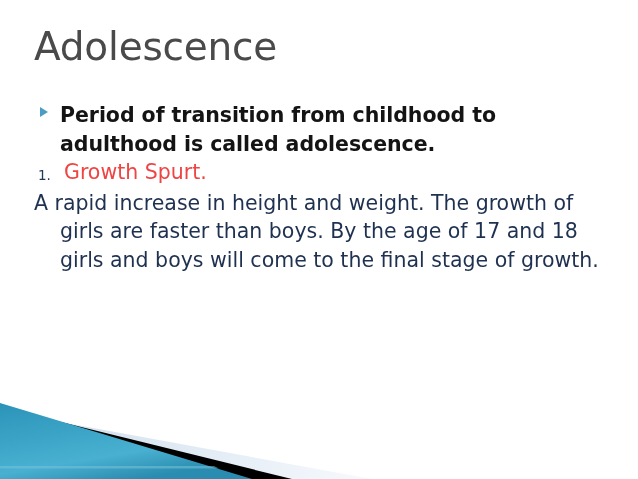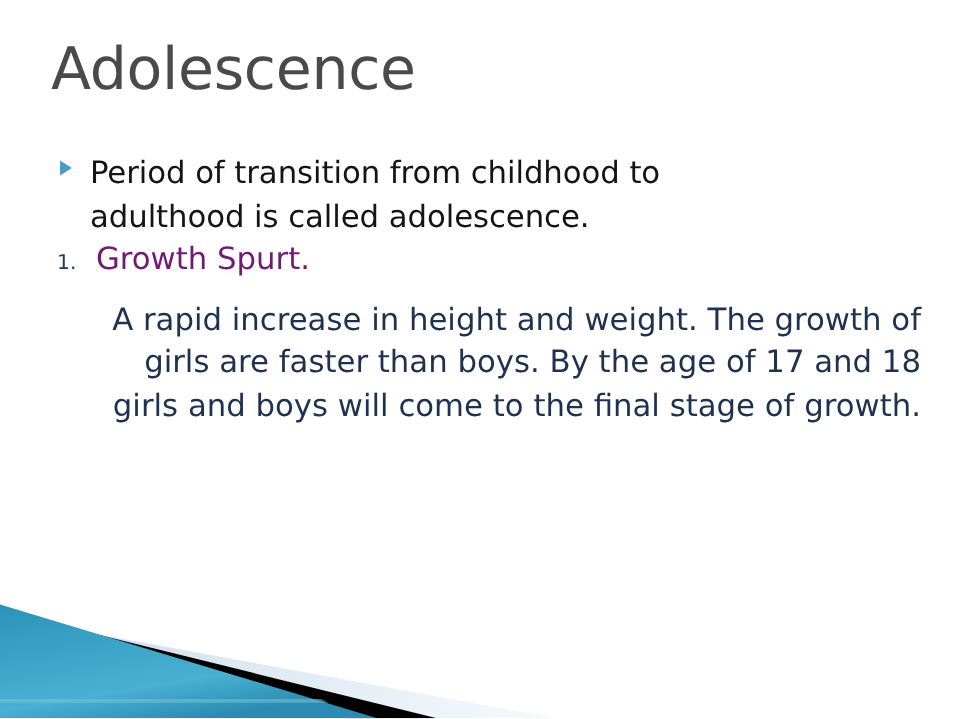--- a/index.html
+++ b/index.html
@@ -63,21 +63,21 @@
     height: 0;
     border-style: solid;
     border-width: 5.5px 0 5.5px 8px;
     border-color: transparent transparent transparent #4a9ec4;
   }
   .bullet-item .txt {
     display: block;
   }
 
   .b1 .txt { color: #141414; }
-  .b1 { max-width: 470px; }
+  .b1 { max-width: 470px; font-weight: bold; }
 
   .b2 .txt {
     color: #c4392b;
     text-decoration: underline;
     text-decoration-thickness: 1.5px;
     text-underline-offset: 2px;
   }
 
   
   .num-item {
@@ -86,32 +86,31 @@
     font-size: 20.5px;
     line-height: 28.5px;
   }
   .num-item .numlabel {
     position: absolute;
     left: 4px;
     top: 3px;
     font-size: 13.5px;
     color: #23395b;
   }
-  .num-item .txt { color: #701a75; }
+  .num-item .txt { color: #ef4444; }
 
   
   .free-para {
     color: #1f3150;
     font-size: 20.5px;
     line-height: 28.5px;
     padding-left: 26px;
     text-indent: -26px;
     max-width: 560px;
-    margin-top: 12px;
-    text-align: right;
+    margin-top: 2px;
   }
 
   
   #decor {
     position: absolute;
     left: 0;
     bottom: 0;
     width: 638px;
     height: 90px;
     pointer-events: none;

